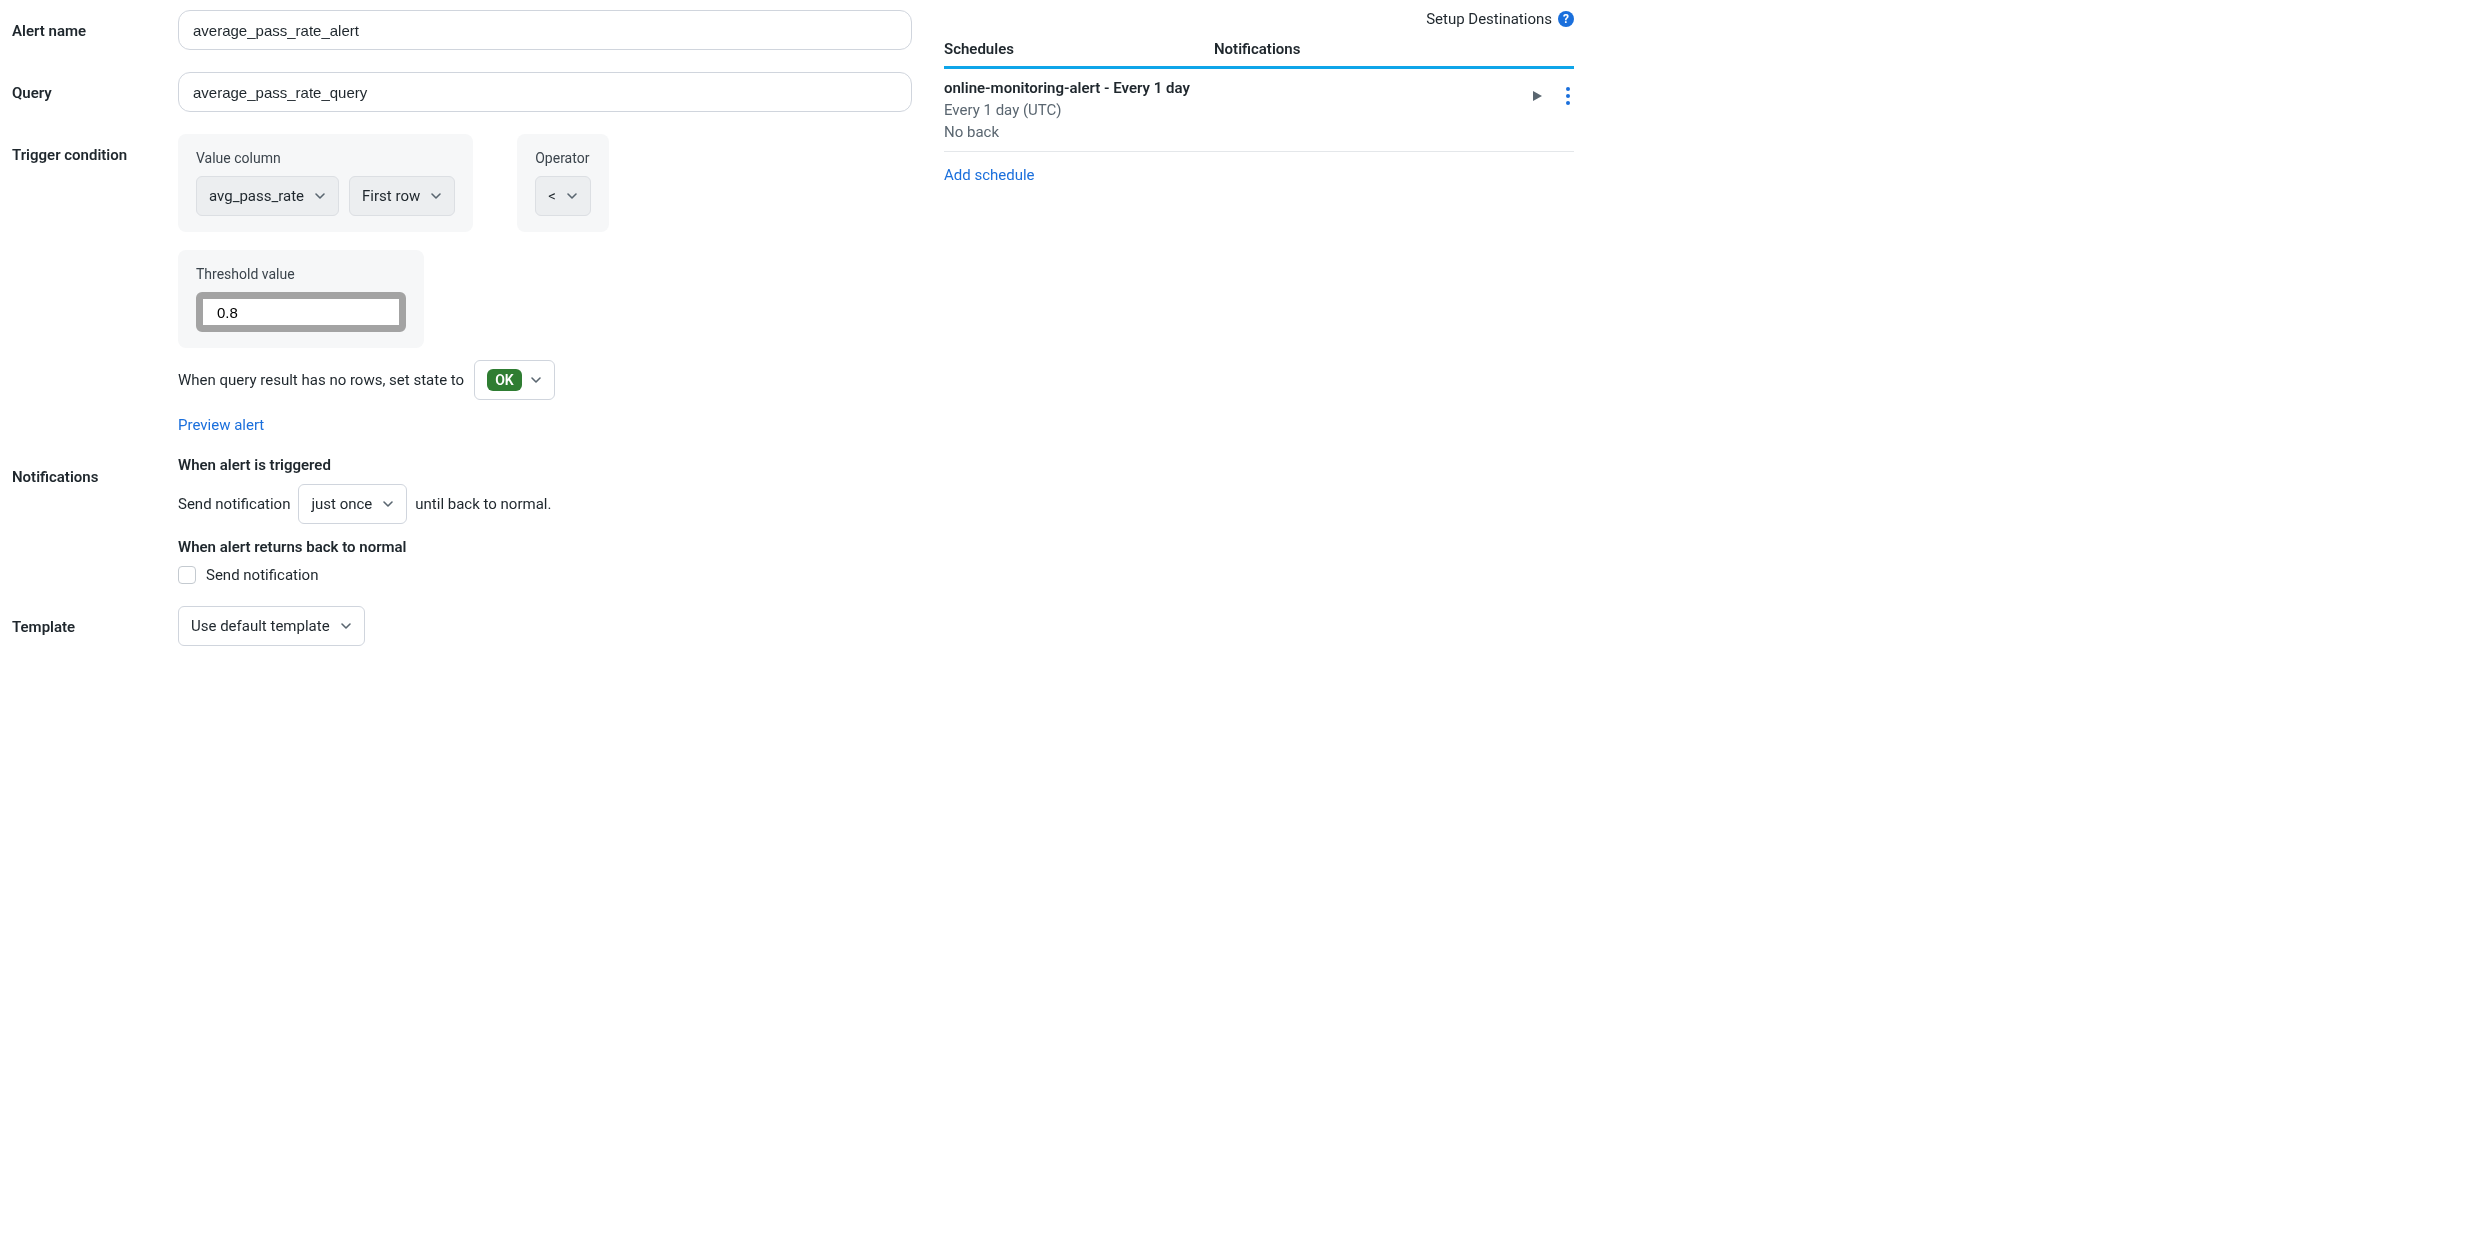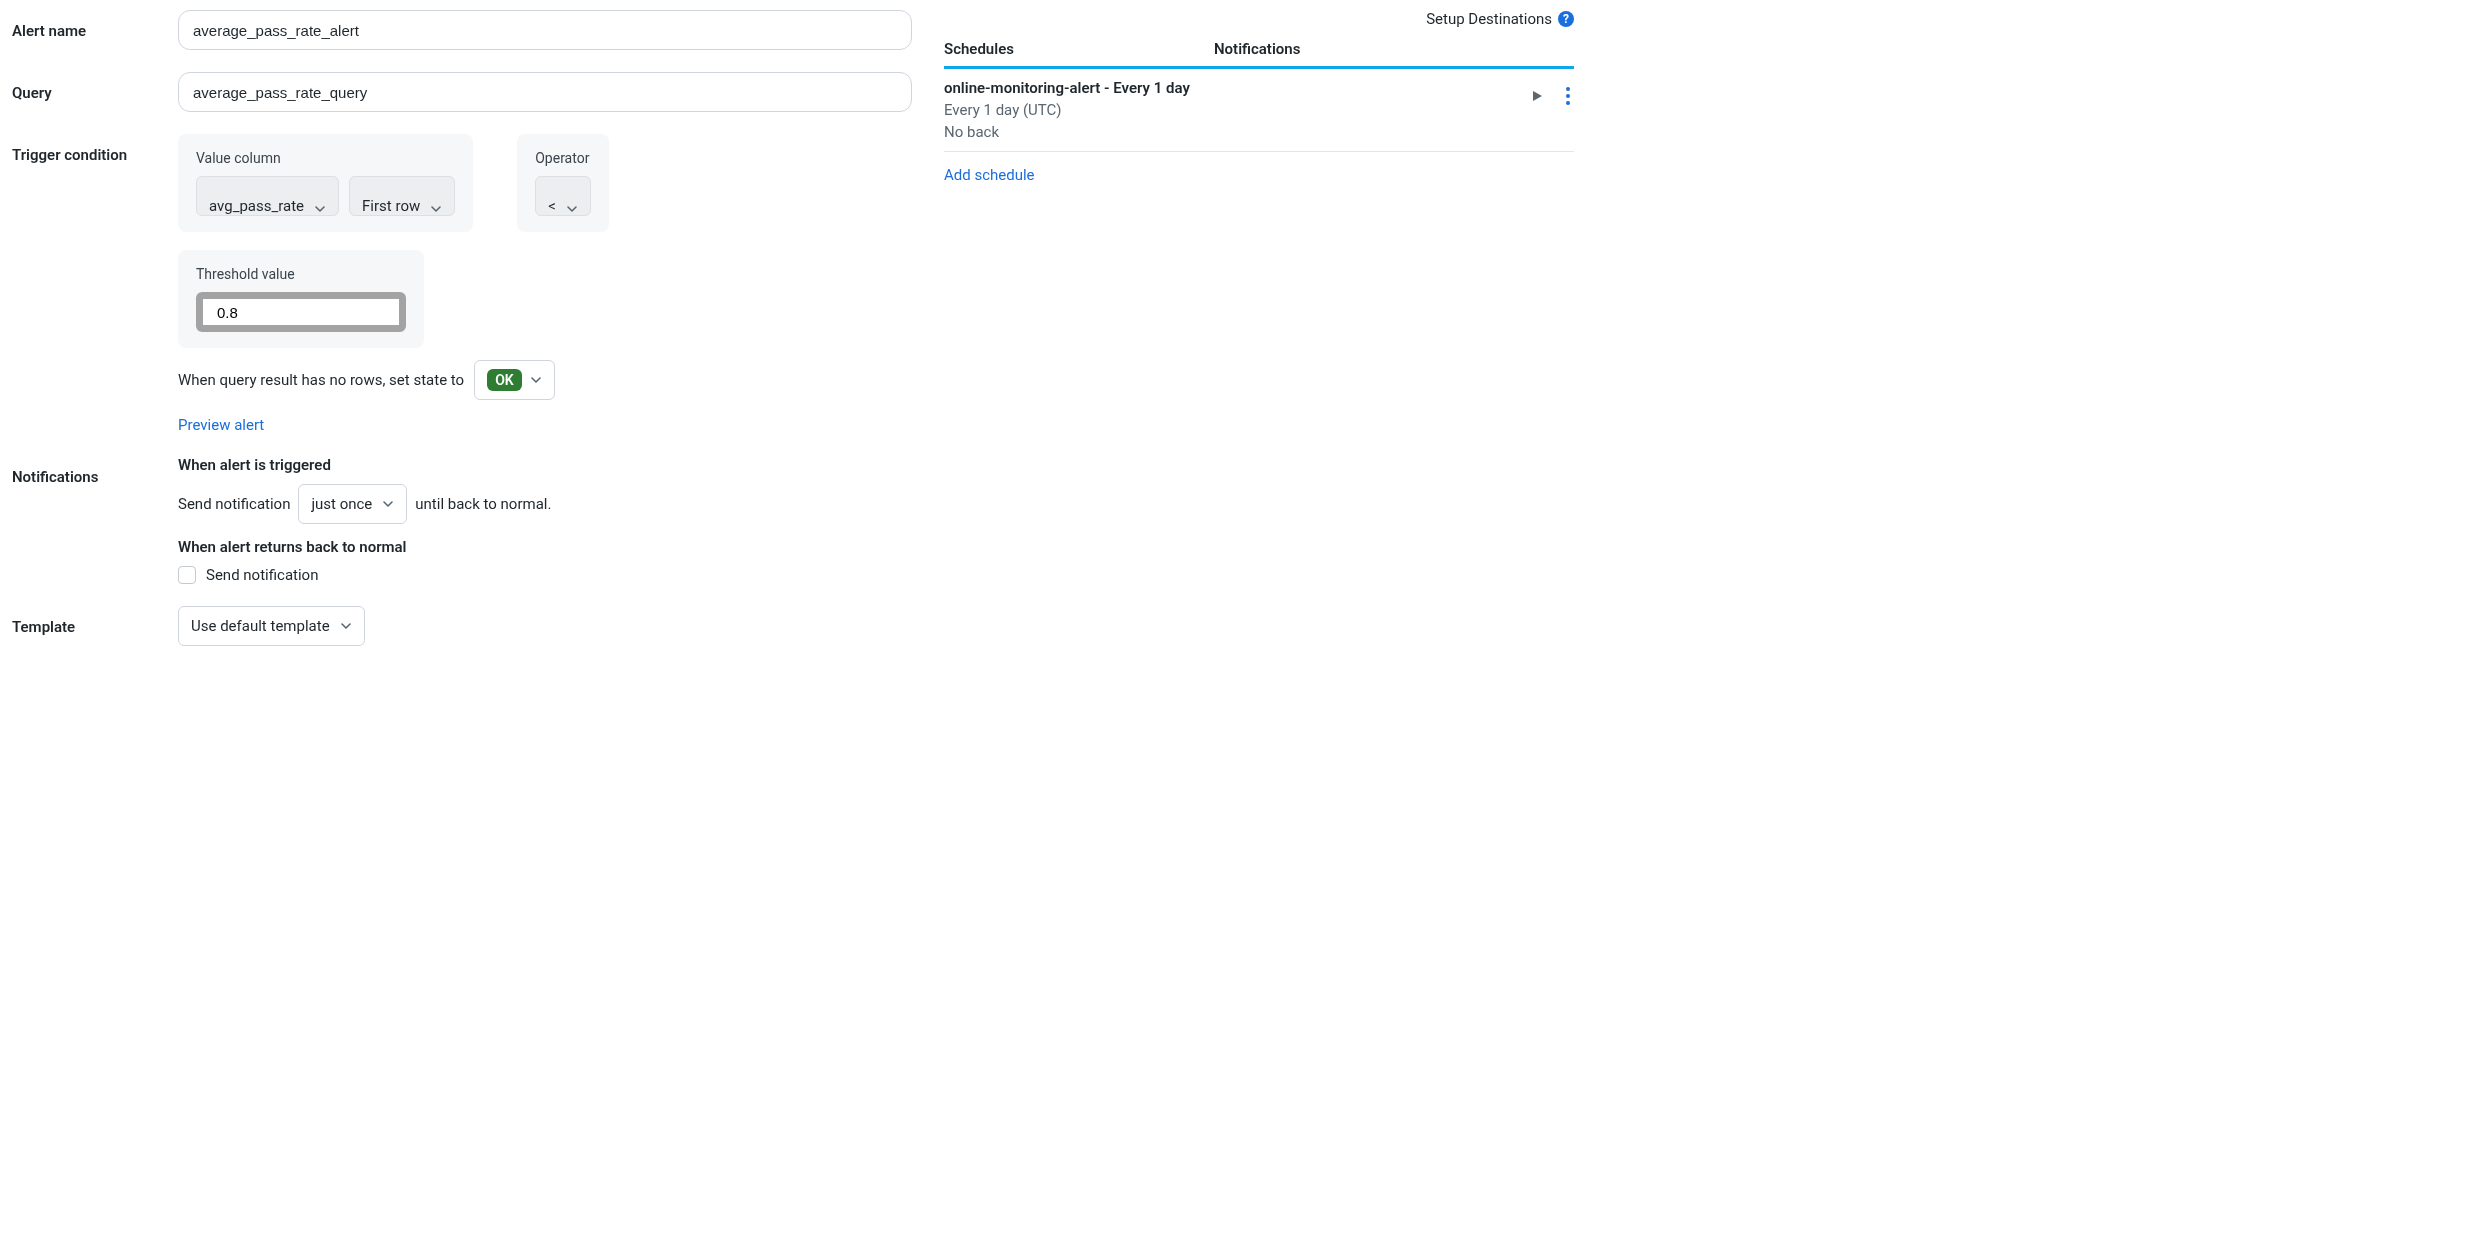--- a/index.html
+++ b/index.html
@@ -65,21 +65,21 @@
     height: 40px;
     padding: 0 12px;
     background: #fff;
     border: 1px solid #d0d5dd;
     border-radius: 6px;
     font-size: 15px;
     color: #1f272d;
     cursor: pointer;
     gap: 10px;
   }
-  .select-btn.gray { background: #eceef0; border-color: #dcdfe3; align-items: flex-end; }
+  .select-btn.gray { background: #eceef0; border-color: #dcdfe3; }
   .select-btn + .select-btn { margin-left: 10px; }
 
   .chev {
     width: 12px; height: 12px;
     display: inline-block;
   }
   .chev svg { width: 12px; height: 12px; display: block; }
 
   .threshold-input {
     width: 210px;

